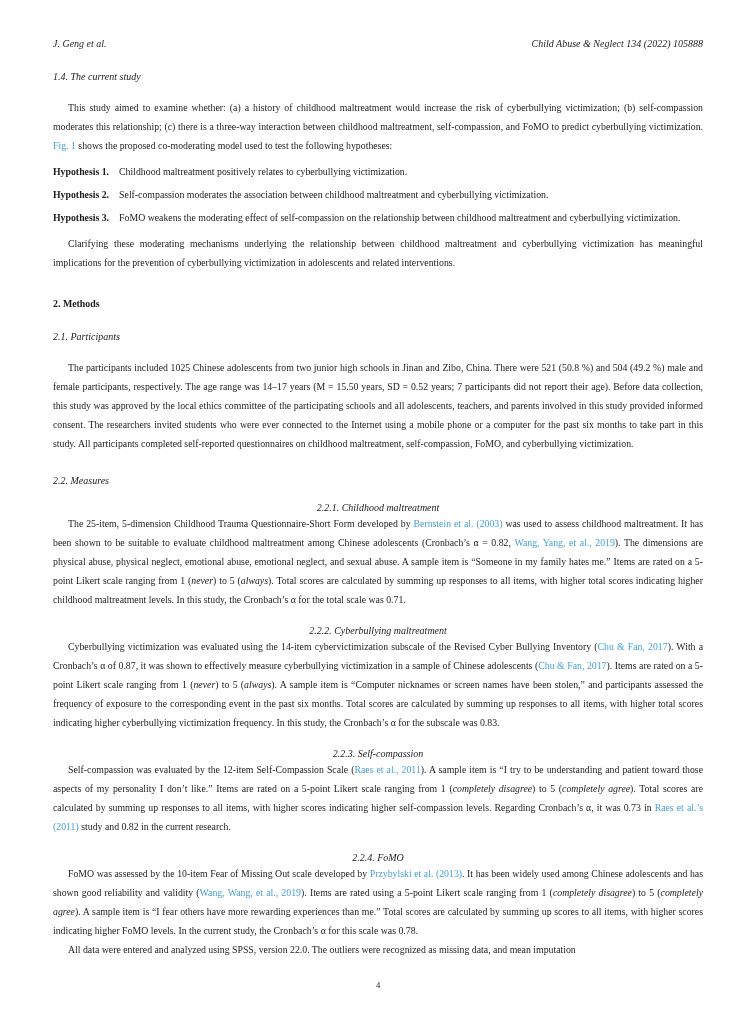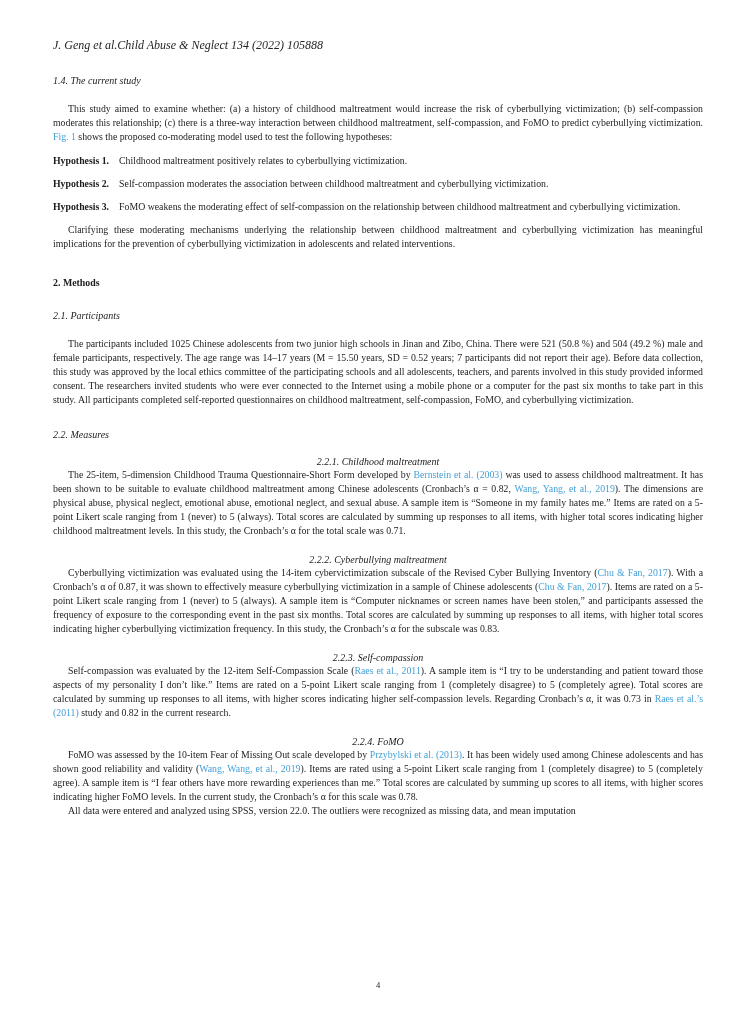--- a/index.html
+++ b/index.html
@@ -11,54 +11,55 @@
     position: relative;
     overflow: hidden;
   }
   .page {
     position: absolute;
     inset: 0;
     padding: 38px 53px 0 53px;
   }
   .running-head {
     display: flex;
+    justify-content: space-between;
     align-items: baseline;
     font-style: italic;
-    font-size: 12px;
+    font-size: 10px;
     color: #242424;
   }
   .article-body { margin-top: 2px; }
   .h-it {
     font-style: italic;
     font-weight: normal;
     font-size: 10px;
     margin: 22px 0 16px 0;
   }
   .h-it.tight { margin: 16px 0 1px 0; text-align: center; }
   .h-bd {
     font-weight: bold;
     font-size: 9.9px;
     margin: 26px 0 18px 0;
   }
   .para {
     font-size: 9.8px;
-    line-height: 14px;
+    line-height: 19px;
     text-align: justify;
     text-indent: 15px;
     margin: 0;
   }
   .hyp {
     font-size: 9.8px;
     line-height: 13.2px;
     text-align: justify;
     margin: 10px 0 9px 0;
   }
   .hyp + .para { }
   .seg-bold { font-weight: bold; margin-right: 10px; }
-  .seg-italic { }
+  .seg-italic { font-style: italic; }
   .seg-link { color: #46a0d7; cursor: pointer; }
   .footer {
     position: absolute;
     left: 0; right: 0;
     bottom: 42px;
     text-align: center;
     font-size: 8.5px;
     color: #1c1c1c;
   }
 </style>

